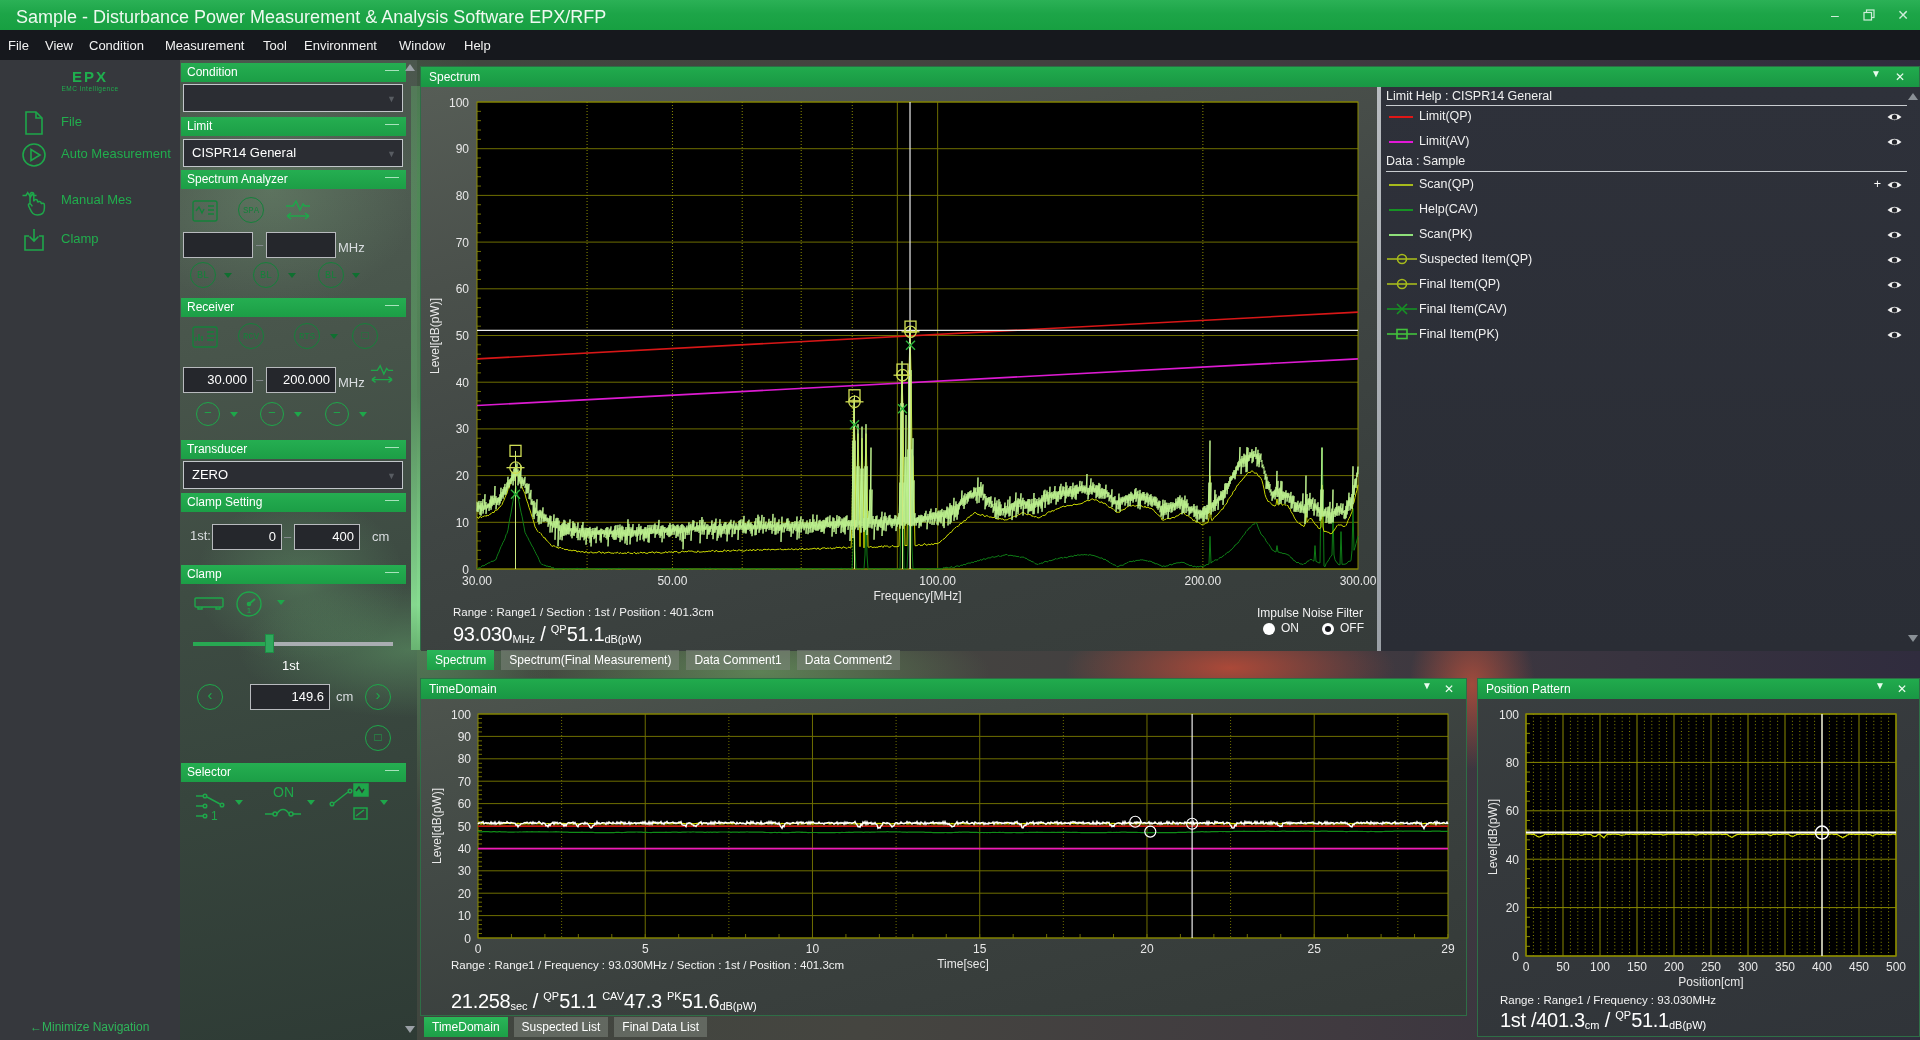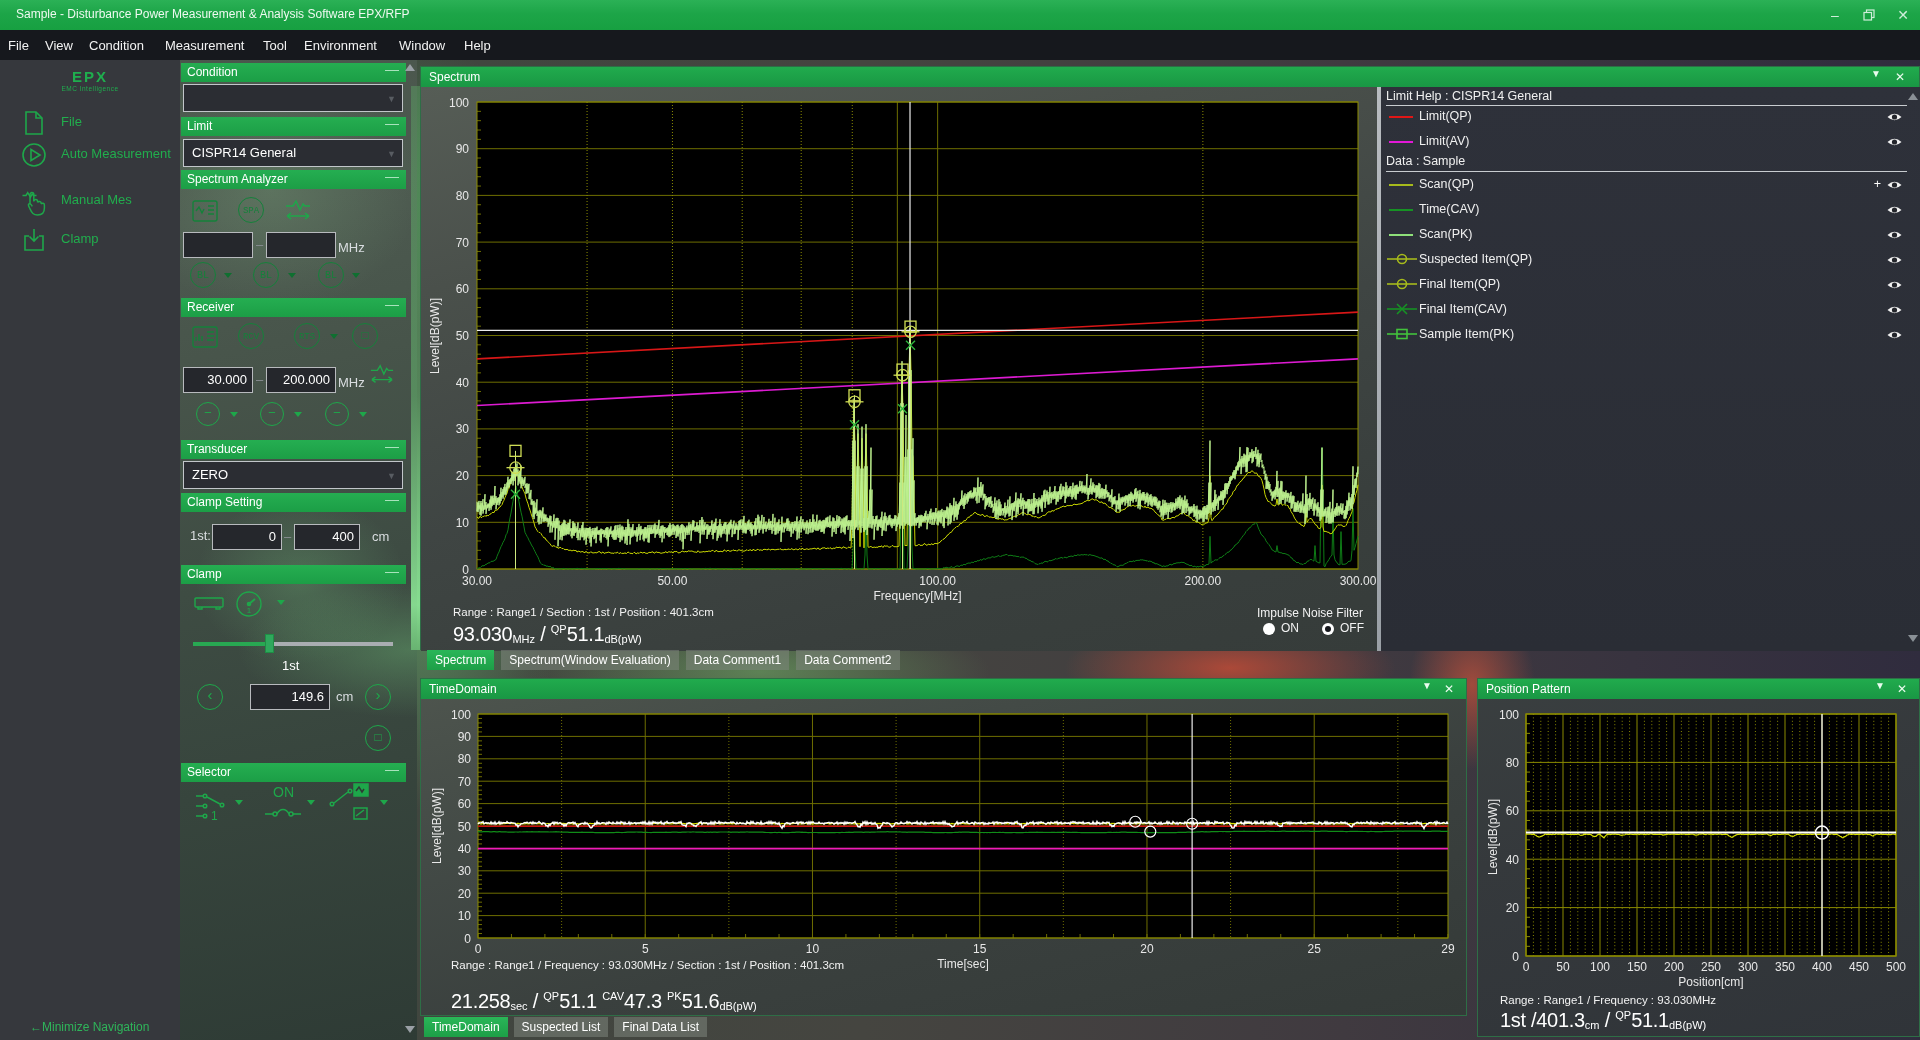--- a/index.html
+++ b/index.html
@@ -1,20 +1,20 @@
 <!DOCTYPE html>
 <html><head><meta charset="utf-8">
 <style>
 html,body{margin:0;padding:0;width:1920px;height:1040px;overflow:hidden;background:#2b2e33;
  font-family:"Liberation Sans",sans-serif;-webkit-font-smoothing:antialiased;}
 *{box-sizing:border-box;}
 .abs{position:absolute;}
 #titlebar{position:absolute;left:0;top:0;width:1920px;height:30px;
  background:linear-gradient(180deg,#2bb156 0%,#1da548 45%,#17a041 100%);}
-#titlebar .t{position:absolute;left:16px;top:7px;font-size:12px;color:#eef9f0;}
+#titlebar .t{position:absolute;left:16px;top:7px;font-size:18px;color:#eef9f0;}
 .winbtn{position:absolute;top:0;width:34px;height:30px;color:#cfeeda;font-size:14px;text-align:center;line-height:30px;}
 #menubar{position:absolute;left:0;top:30px;width:1920px;height:30px;background:#16181d;}
 #menubar span{position:absolute;top:8px;font-size:13px;color:#f2f2f2;}
 #bg{position:absolute;left:0;top:60px;width:1920px;height:980px;
  background:
   radial-gradient(230px 70px at 1230px 608px, rgba(190,75,55,0.85), rgba(190,75,55,0) 72%),
   radial-gradient(90px 120px at 1472px 625px, rgba(185,80,60,0.8), rgba(185,80,60,0) 70%),
   radial-gradient(320px 80px at 760px 612px, rgba(110,170,100,0.6), rgba(110,170,100,0) 72%),
   radial-gradient(200px 300px at 420px 540px, rgba(110,200,120,0.5), rgba(110,200,120,0) 70%),
   radial-gradient(280px 220px at 330px 120px, rgba(70,160,85,0.55), rgba(70,160,85,0) 75%),
@@ -279,21 +279,21 @@
 <div class="leghead" style="top:67px;">Data : Sample</div>
 <div class="leghr" style="top:84px;"></div>
 <div class="legline" style="top:97px;background:#a6ba1c;"></div>
 <div class="legrow" style="left:38px;top:90px;">Scan(QP)</div>
 <div class="legrow" style="right:40px;left:auto;top:90px;color:#fff;">+</div>
 <svg class="legeye" style="top:92px;" width="17" height="12" viewBox="0 0 17 12">
         <path d="M1.5 6 Q8.5 -0.5 15.5 6 Q8.5 12.5 1.5 6Z" fill="#f2f2f2"></path>
         <circle cx="8.5" cy="6" r="2.6" fill="#23252b"></circle>
       </svg>
 <div class="legline" style="top:122px;background:#169224;"></div>
-<div class="legrow" style="left:38px;top:115px;">Time(CAV)</div>
+<div class="legrow" style="left:38px;top:115px;">Help(CAV)</div>
 <svg class="legeye" style="top:117px;" width="17" height="12" viewBox="0 0 17 12">
         <path d="M1.5 6 Q8.5 -0.5 15.5 6 Q8.5 12.5 1.5 6Z" fill="#f2f2f2"></path>
         <circle cx="8.5" cy="6" r="2.6" fill="#23252b"></circle>
       </svg>
 <div class="legline" style="top:147px;background:#8fe07a;"></div>
 <div class="legrow" style="left:38px;top:140px;">Scan(PK)</div>
 <svg class="legeye" style="top:142px;" width="17" height="12" viewBox="0 0 17 12">
         <path d="M1.5 6 Q8.5 -0.5 15.5 6 Q8.5 12.5 1.5 6Z" fill="#f2f2f2"></path>
         <circle cx="8.5" cy="6" r="2.6" fill="#23252b"></circle>
       </svg>
@@ -321,21 +321,21 @@
       </svg>
 <div class="legrow" style="left:38px;top:215px;">Final Item(CAV)</div>
 <svg class="legeye" style="top:217px;" width="17" height="12" viewBox="0 0 17 12">
         <path d="M1.5 6 Q8.5 -0.5 15.5 6 Q8.5 12.5 1.5 6Z" fill="#f2f2f2"></path>
         <circle cx="8.5" cy="6" r="2.6" fill="#23252b"></circle>
       </svg>
 <svg class="abs" style="left:6px;top:240px;" width="30" height="14" viewBox="0 0 30 14" fill="none" stroke="#43c23c" stroke-width="1.6">
         <path d="M0 7 h30"></path>
         <rect x="10" y="2.5" width="10" height="9"></rect>
       </svg>
-<div class="legrow" style="left:38px;top:240px;">Sample Item(PK)</div>
+<div class="legrow" style="left:38px;top:240px;">Final Item(PK)</div>
 <svg class="legeye" style="top:242px;" width="17" height="12" viewBox="0 0 17 12">
         <path d="M1.5 6 Q8.5 -0.5 15.5 6 Q8.5 12.5 1.5 6Z" fill="#f2f2f2"></path>
         <circle cx="8.5" cy="6" r="2.6" fill="#23252b"></circle>
       </svg>
 <div class="scroll-ar" style="right:3px;top:6px;border-left:5px solid transparent;border-right:5px solid transparent;border-bottom:7px solid #8a9096;"></div>
 <div class="scroll-ar" style="right:3px;top:548px;border-left:5px solid transparent;border-right:5px solid transparent;border-top:7px solid #8a9096;"></div>
 </div>
  <svg width="1500" height="584" style="position:absolute;left:0;top:0">
 <g transform="translate(-420,-66)">
 <rect x="476" y="101" width="881" height="467" fill="#000000"></rect>
@@ -450,21 +450,21 @@
  <div class="bigline" style="left:32px;top:556px;">93.030<sub>MHz</sub> / <sup>QP</sup>51.1<sub>dB(pW)</sub></div>
  <div class="radiolab" style="left:836px;top:539px;">Impulse Noise Filter</div>
  <div class="rad" style="left:842px;top:556px;background:#fff;"></div>
  <div class="radiolab" style="left:860px;top:554px;">ON</div>
  <div class="rad" style="left:901px;top:556px;background:#fff;"></div>
  <div class="rad" style="left:904px;top:559px;width:6px;height:6px;background:#17191e;"></div>
  <div class="radiolab" style="left:919px;top:554px;">OFF</div>
 </div>
 <div id="spectabs">
  <div class="tab act">Spectrum</div>
- <div class="tab">Spectrum(Window Evaluation)</div>
+ <div class="tab">Spectrum(Final Measurement)</div>
  <div class="tab">Data Comment1</div>
  <div class="tab">Data Comment2</div>
 </div>
 
 <div class="win" id="tdwin">
  <div class="wtitle">TimeDomain
    <span class="ctl" style="right:34px;top:-3px;font-size:10px;">▼</span>
    <span class="ctl" style="right:12px;">✕</span></div>
  <svg width="1047" height="338" style="position:absolute;left:0;top:0">
 <g transform="translate(-420,-678)">

